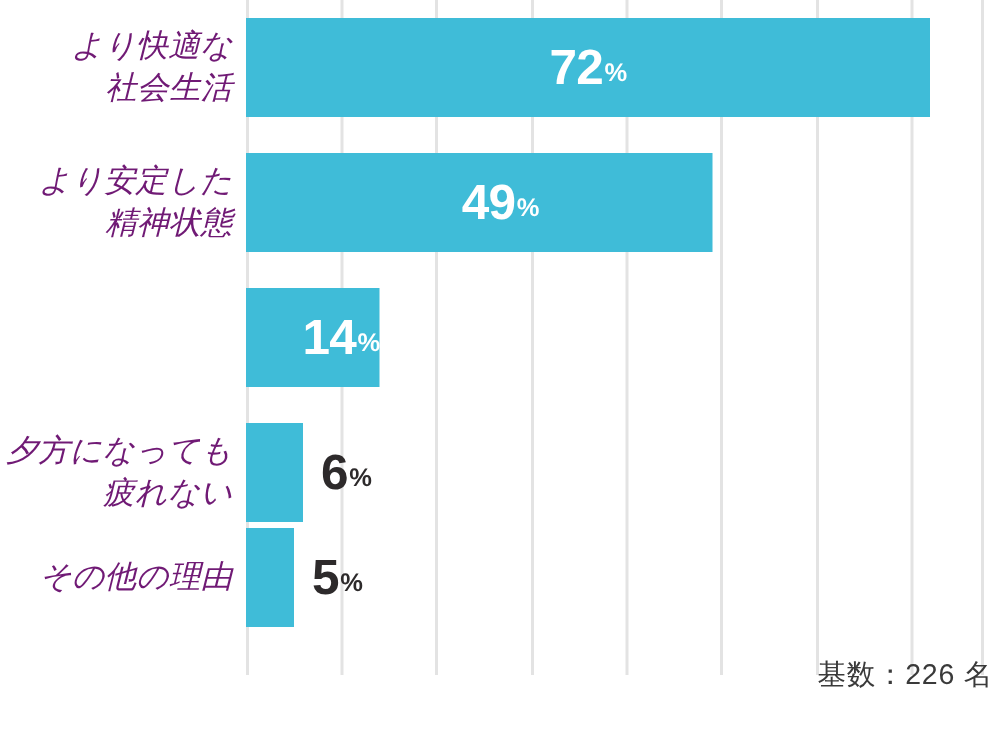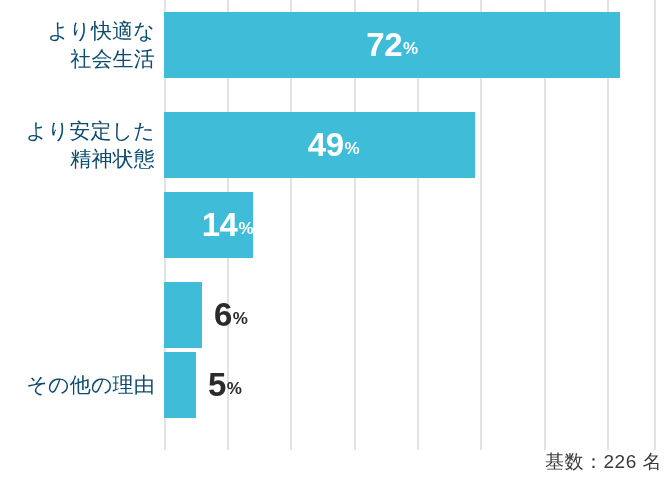--- a/index.html
+++ b/index.html
@@ -48,25 +48,26 @@
     position: absolute;
     left: 0px;
     top: 0px;
     width: 155px;
     height: 66px;
     display: flex;
     flex-direction: column;
     align-items: flex-end;
     justify-content: center;
     text-align: right;
-    color: #0c4a6e;
+    color: #701a75;
     font-size: 21px;
     line-height: 1.35;
     letter-spacing: 0.2px;
     white-space: pre-line;
+    font-style: italic;
   }
 
   .bar-track {
     position: absolute;
     left: 164px;
     top: 0px;
     height: 80px;
     width: 506px;
   }
 
@@ -109,21 +110,21 @@
     font-weight: bold;
     margin-left: 1px;
     position: relative;
     top: 4px;
   }
 
   
   #footer-note {
     position: absolute;
     right: 8px;
-    bottom: 12px;
+    bottom: 24px;
     font-size: 19px;
     color: #3a3a3a;
     letter-spacing: 0.5px;
     white-space: nowrap;
   }
 </style>
 </head>
 <body>
 
 <div id="chart-root">
@@ -145,21 +146,21 @@
 社会生活</div>
     <div class="bar-track">
       <div class="bar" style="width:456px;"></div>
       <div class="value-inside" style="left:0px;width:456px;">
         <span>72</span>
           <span class="pct-sign">%</span>
       </div>
     </div>
   </div>
 
-  <div class="bar-row" style="top:112px;">
+  <div class="bar-row" style="top:102px;">
     <div class="row-label">より安定した
 精神状態</div>
     <div class="bar-track">
       <div class="bar" style="width:311px;"></div>
       <div class="value-inside" style="left:0px;width:311px;padding-left:28px;">
         <span>49</span>
           <span class="pct-sign">%</span>
       </div>
     </div>
   </div>
@@ -168,20 +169,22 @@
     <div class="bar-track">
       <div class="bar" style="width:89px;"></div>
       <div class="value-inside" style="left:0px;width:89px;justify-content:flex-end;">
         <span>14</span>
           <span class="pct-sign">%</span>
       </div>
     </div>
   </div>
 
   <div class="bar-row" style="top:282px;">
+    <div class="row-label">夕方になっても
+疲れない</div>
     <div class="bar-track">
       <div class="bar" style="width:38px;"></div>
       <div class="value-outside" style="left:38px;">
         <span>6</span>
           <span class="pct-sign">%</span>
       </div>
     </div>
   </div>
 
   <div class="bar-row" style="top:352px;">

